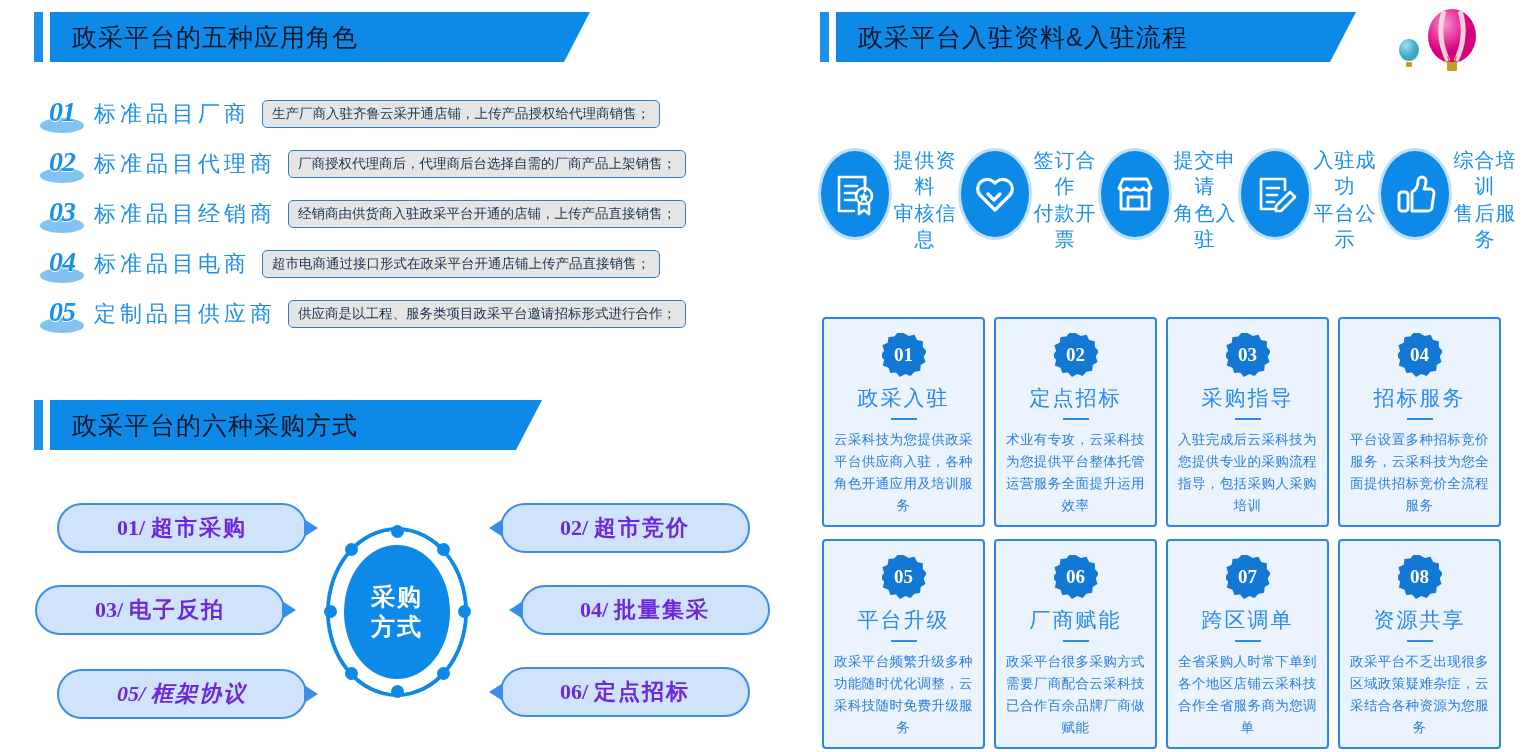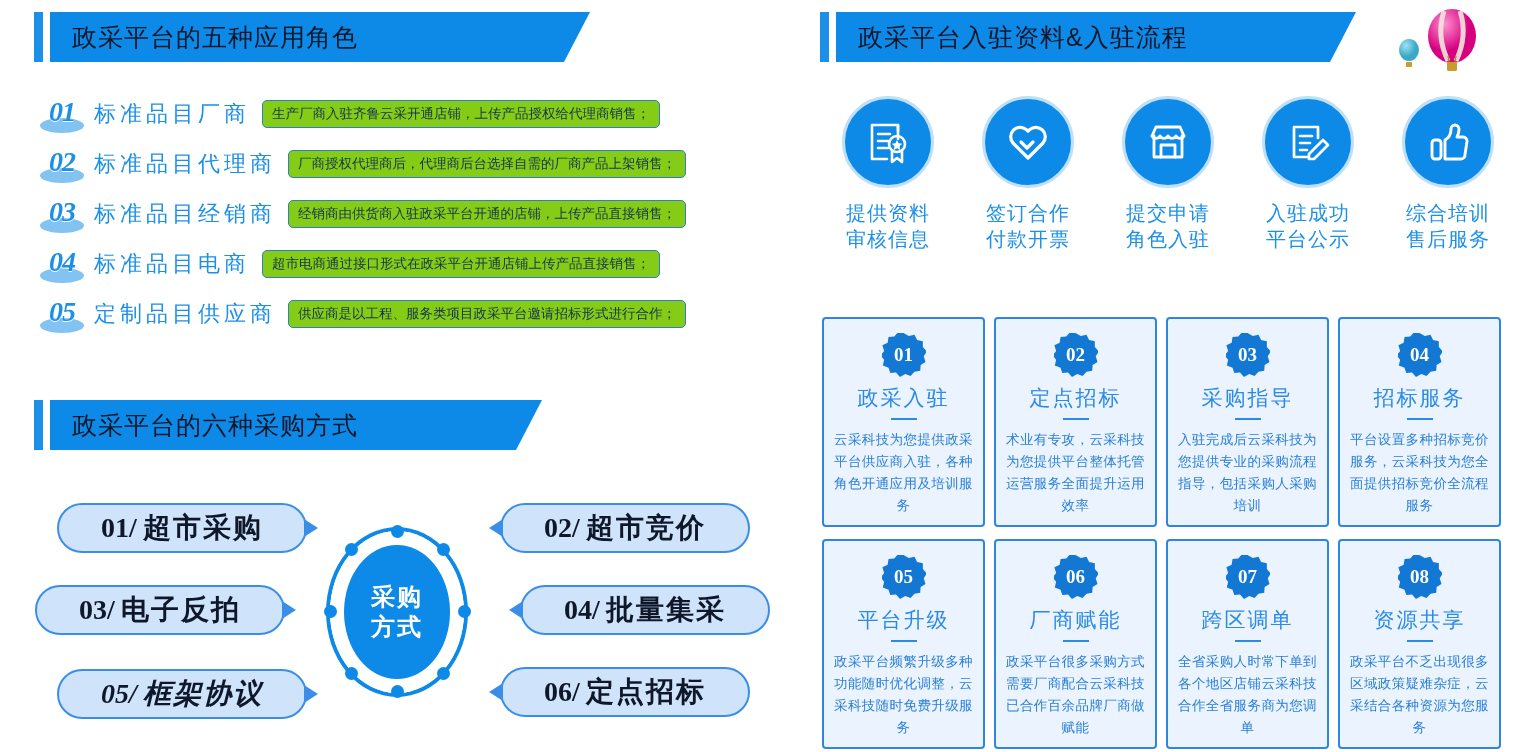--- a/index.html
+++ b/index.html
@@ -37,37 +37,37 @@
     content: ""; position: absolute; left: 6px; bottom: 2px;
     width: 44px; height: 15px; border-radius: 50%;
     background: #6cb8ef; opacity: .85; z-index: 0;
   }
   .role-num span { position: relative; z-index: 1; text-shadow: 0 1px 0 #fff; }
   .role-title {
     font-size: 22px; color: #1c90e8; white-space: nowrap;
     letter-spacing: 4px; margin-left: 4px;
   }
   .role-desc {
-    background: #84cc16;
+    background: #e5e5e5;
     border: 1px solid #2f7fc4;
     border-radius: 5px;
     color: #17324f;
     font-size: 13.5px;
     padding: 5px 9px;
     white-space: nowrap;
     line-height: 1.2;
   }
 
   
   .wheel { position: absolute; left: 30px; top: 485px; width: 760px; height: 240px; }
   .pill {
     position: absolute; height: 50px;
     background: #cfe3fa; border: 2px solid #3b8ee8; border-radius: 26px;
     display: flex; align-items: center; justify-content: center;
-    font-size: 28px; color: #0f172a; white-space: nowrap; padding: 0 18px;
+    font-size: 22px; color: #6d28d9; white-space: nowrap; padding: 0 18px;
     font-weight: bold;
   }
   .pill .pnum { font-family: "Liberation Serif","DejaVu Serif",serif; margin-right: 6px; }
   .pill .ptxt { letter-spacing: 2px; font-family: "Liberation Sans","DejaVu Sans",sans-serif; }
   .pill::after {
     content: ""; position: absolute; width: 0; height: 0;
   }
   .pill.right-tail::after {
     right: -13px; top: 50%; margin-top: -9px;
     border-top: 9px solid transparent; border-bottom: 9px solid transparent;
@@ -92,21 +92,21 @@
     box-shadow: 0 0 0 4px #0d8ae8;
     z-index: 1;
   }
   .hub-dot {
     position: absolute; width: 13px; height: 13px; border-radius: 50%;
     background: #0d8ae8; z-index: 3;
   }
 
   
   .flow { position: absolute; left: 818px; top: 96px; width: 700px; height: 195px; display: flex; }
-  .flow-step { width: 140px; display: flex; flex-direction: column; align-items: center; }
+  .flow-step { width: 140px; display: flex; flex-direction: row; align-items: center; }
   .flow-circle {
     width: 92px; height: 92px; border-radius: 50%;
     background: #0d8ae8; border: 3px solid #bfe0f7;
     display: flex; align-items: center; justify-content: center;
   }
   .flow-circle svg { width: 48px; height: 48px; }
   .flow-label {
     margin-top: 12px; text-align: center;
     font-size: 20px; color: #1c90e8; line-height: 1.32; letter-spacing: 1px;
   }

